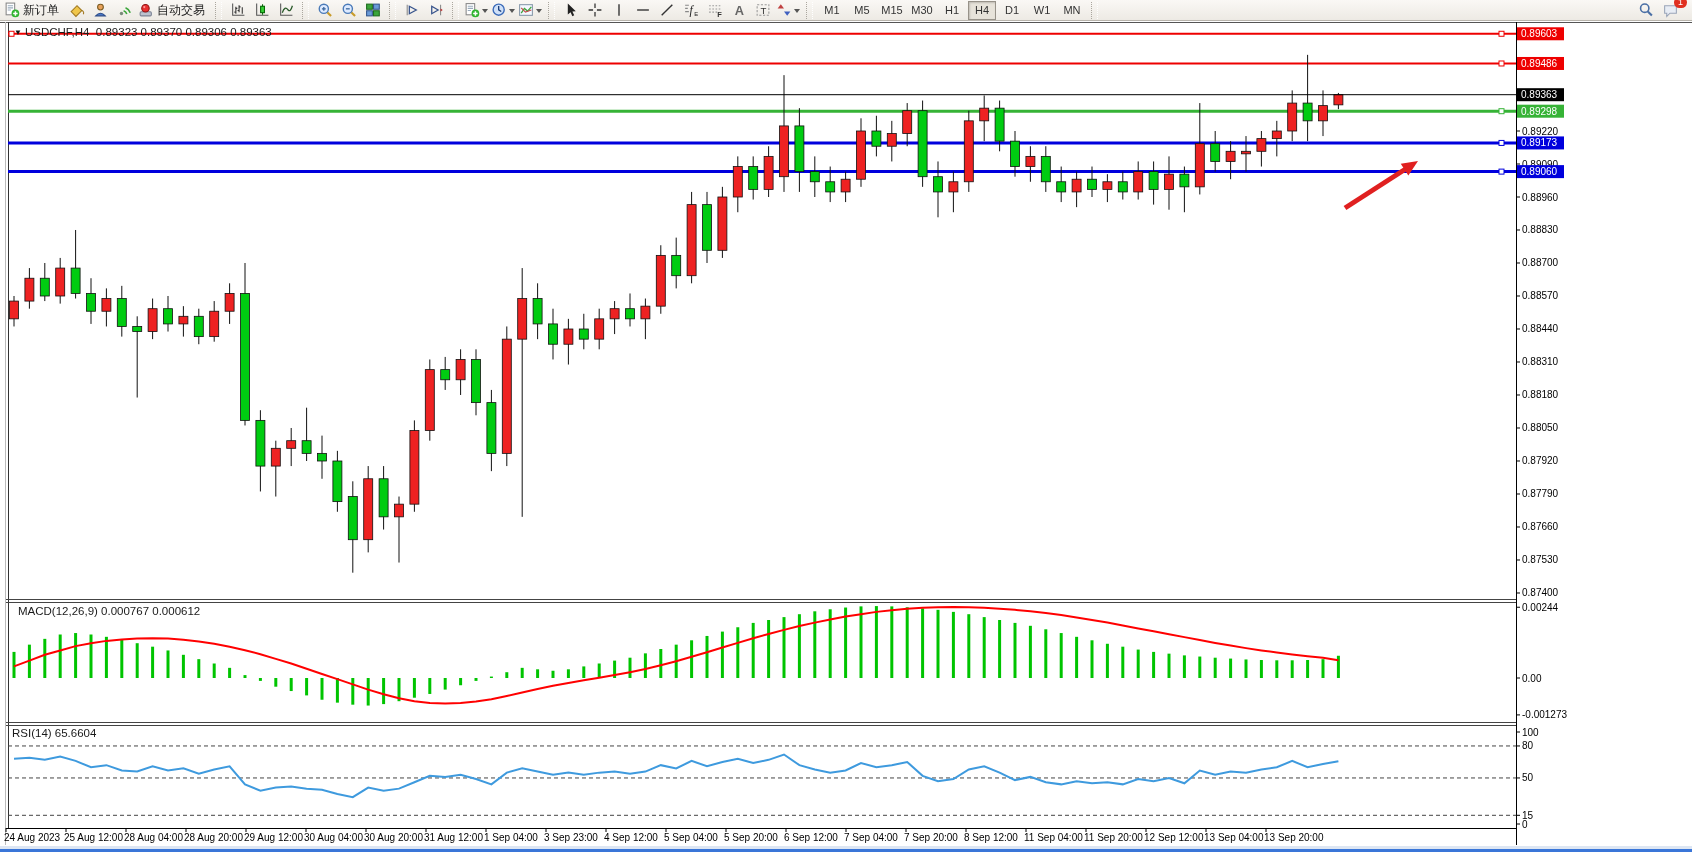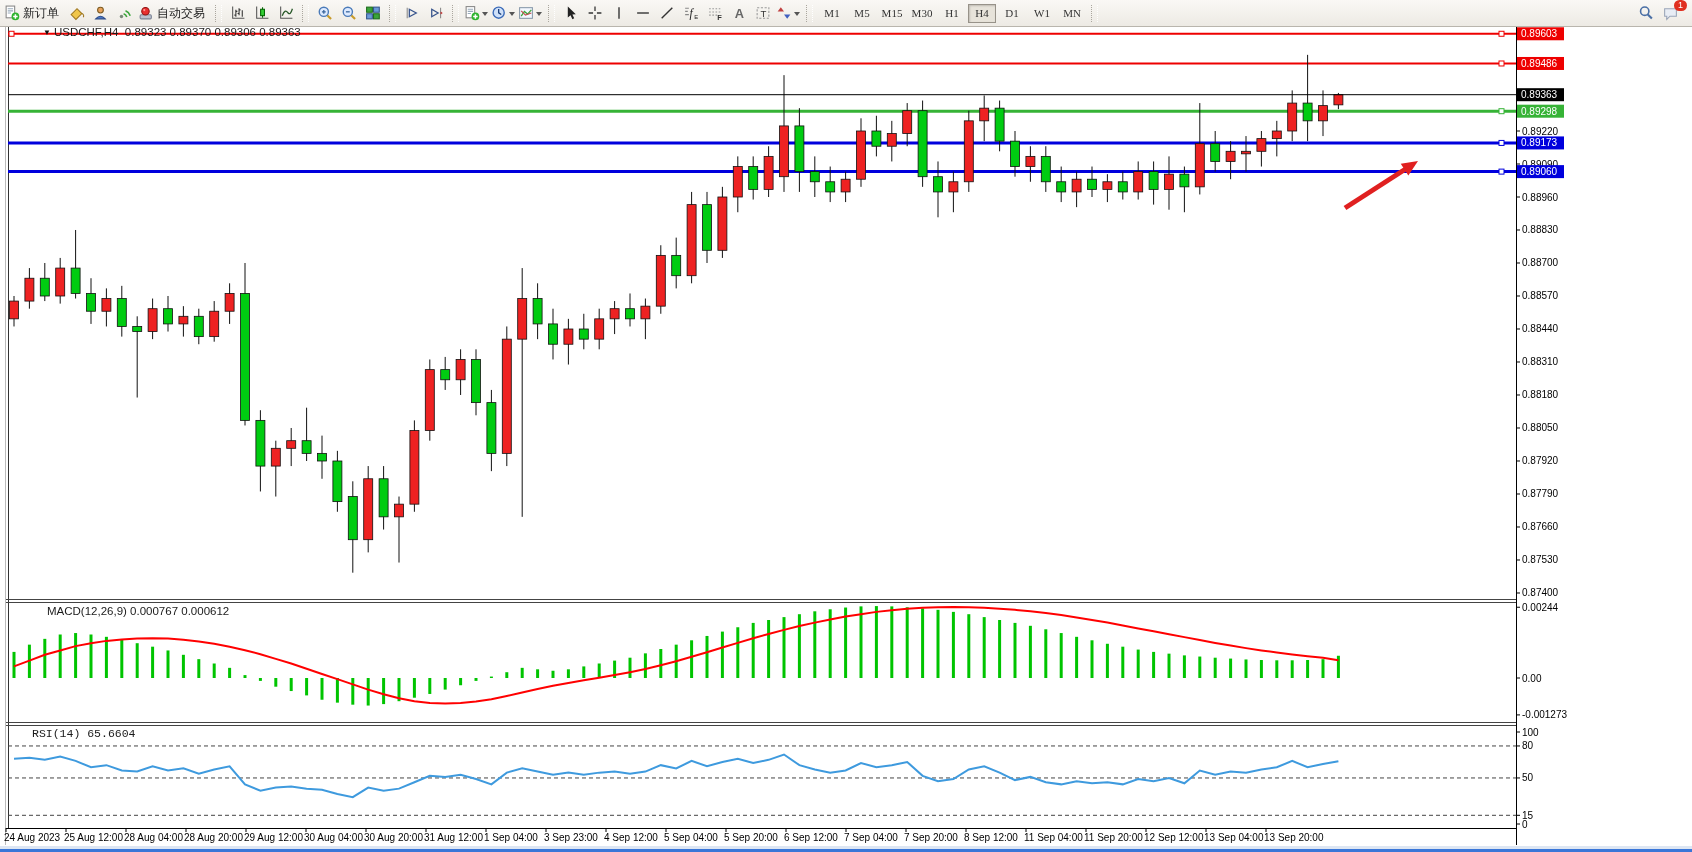--- a/index.html
+++ b/index.html
@@ -1,38 +1,38 @@
 <!DOCTYPE html>
 <html><head>
 <meta charset="utf-8">
 <style>
   html,body{margin:0;padding:0;}
   body{width:1692px;height:852px;overflow:hidden;background:#fff;position:relative;
        font-family:"Liberation Sans",sans-serif;-webkit-font-smoothing:antialiased;}
   
-  .toolbar{position:absolute;top:0;left:0;width:1692px;height:27px;z-index:5;
+  .toolbar{position:absolute;top:0;left:0;width:1692px;height:21px;z-index:5;
     background:linear-gradient(#faf8f5,#edeae4);border-bottom:1px solid #b9b5ad;
     display:flex;align-items:center;padding-left:3px;box-sizing:border-box;}
   .tb{height:19px;min-width:22px;display:flex;align-items:center;justify-content:center;
     border:1px solid transparent;border-radius:2px;cursor:default;flex:0 0 auto;}
   .tb svg{display:block;}
   .tb-text{font-size:12px;color:#222;padding:0 5px 0 3px;white-space:nowrap;}
   .caret{width:0;height:0;border:3px solid transparent;border-top:4px solid #555;margin:4px 1px 0 2px;}
   .vsep{width:5px;height:17px;border-left:1px dotted #aaa69e;border-right:1px dotted #fff;margin:0 4px;}
   .tf{height:17px;min-width:26px;display:flex;align-items:center;justify-content:center;
-    font-size:11px;color:#333;border:1px solid transparent;margin:0 1px;flex:0 0 auto;font-family:Liberation Serif, serif;}
+    font-size:11px;color:#333;border:1px solid transparent;margin:0 1px;flex:0 0 auto;}
   .tf.active{background:#e7e3da;border:1px solid #979289;box-shadow:inset 1px 1px 2px rgba(0,0,0,.18);}
   .toolbar-right{margin-left:auto;display:flex;align-items:center;margin-right:10px;}
   .badge{position:absolute;top:-4px;right:-6px;background:#e03020;color:#fff;font-size:9px;
     line-height:11px;min-width:11px;height:11px;border-radius:6px;text-align:center;padding:0 1px;}
   .chatwrap{position:relative;}
   
   #chart-root{position:absolute;inset:0;z-index:1;}
   #svg{position:absolute;top:0;left:0;z-index:1;}
-  .ovl{position:absolute;z-index:3;font-size:11.5px;color:#1a1a1a;white-space:pre;padding-left:29px;}
+  .ovl{position:absolute;z-index:3;font-size:11.5px;color:#1a1a1a;white-space:pre;}
   .tri{font-size:8px;vertical-align:1px;margin-right:3px;color:#111;}
   .axis-hit{position:absolute;z-index:4;background:transparent;}
 </style>
 </head>
 <body>
 
 <div class="toolbar">
   <div class="tb">
     <span>
         <svg width="16" height="16" viewBox="0 0 15 15">
@@ -870,16 +870,16 @@
         <line x1="1266" y1="828" x2="1266" y2="832" stroke="#000"></line>
         <text x="1264" y="841" font-size="10">13 Sep 20:00</text>
       </g>
       <g>
         <line x1="1345" y1="208" x2="1407.910351432037" y2="167.49607510540068" stroke="#e02020" stroke-width="5"></line>
         <polygon points="1418,161 1408.3365123875333,175.54706180517923 1400.757758097899,163.77580514255595" fill="#e02020"></polygon>
       </g>
     </svg>
   <div class="ovl" style="left:14px;top:26px;"><span class="tri">▼</span><span>USDCHF,H4</span><span>&nbsp;&nbsp;</span><span>0.89323 0.89370 0.89306 0.89363</span></div>
   <div class="ovl" style="left:18px;top:605px;">MACD(12,26,9) 0.000767 0.000612</div>
-  <div class="ovl" style="left:3px;top:727px;font-family:Liberation Mono, monospace;">RSI(14) 65.6604</div>
+  <div class="ovl" style="left:12px;top:727px;">RSI(14) 65.6604</div>
   <div class="axis-hit" style="left:1516px;top:22px;width:176px;height:806px;"></div>
   <div class="axis-hit" style="left:0px;top:829px;width:1516px;height:17px;"></div>
 </div>
 
 </body></html>

